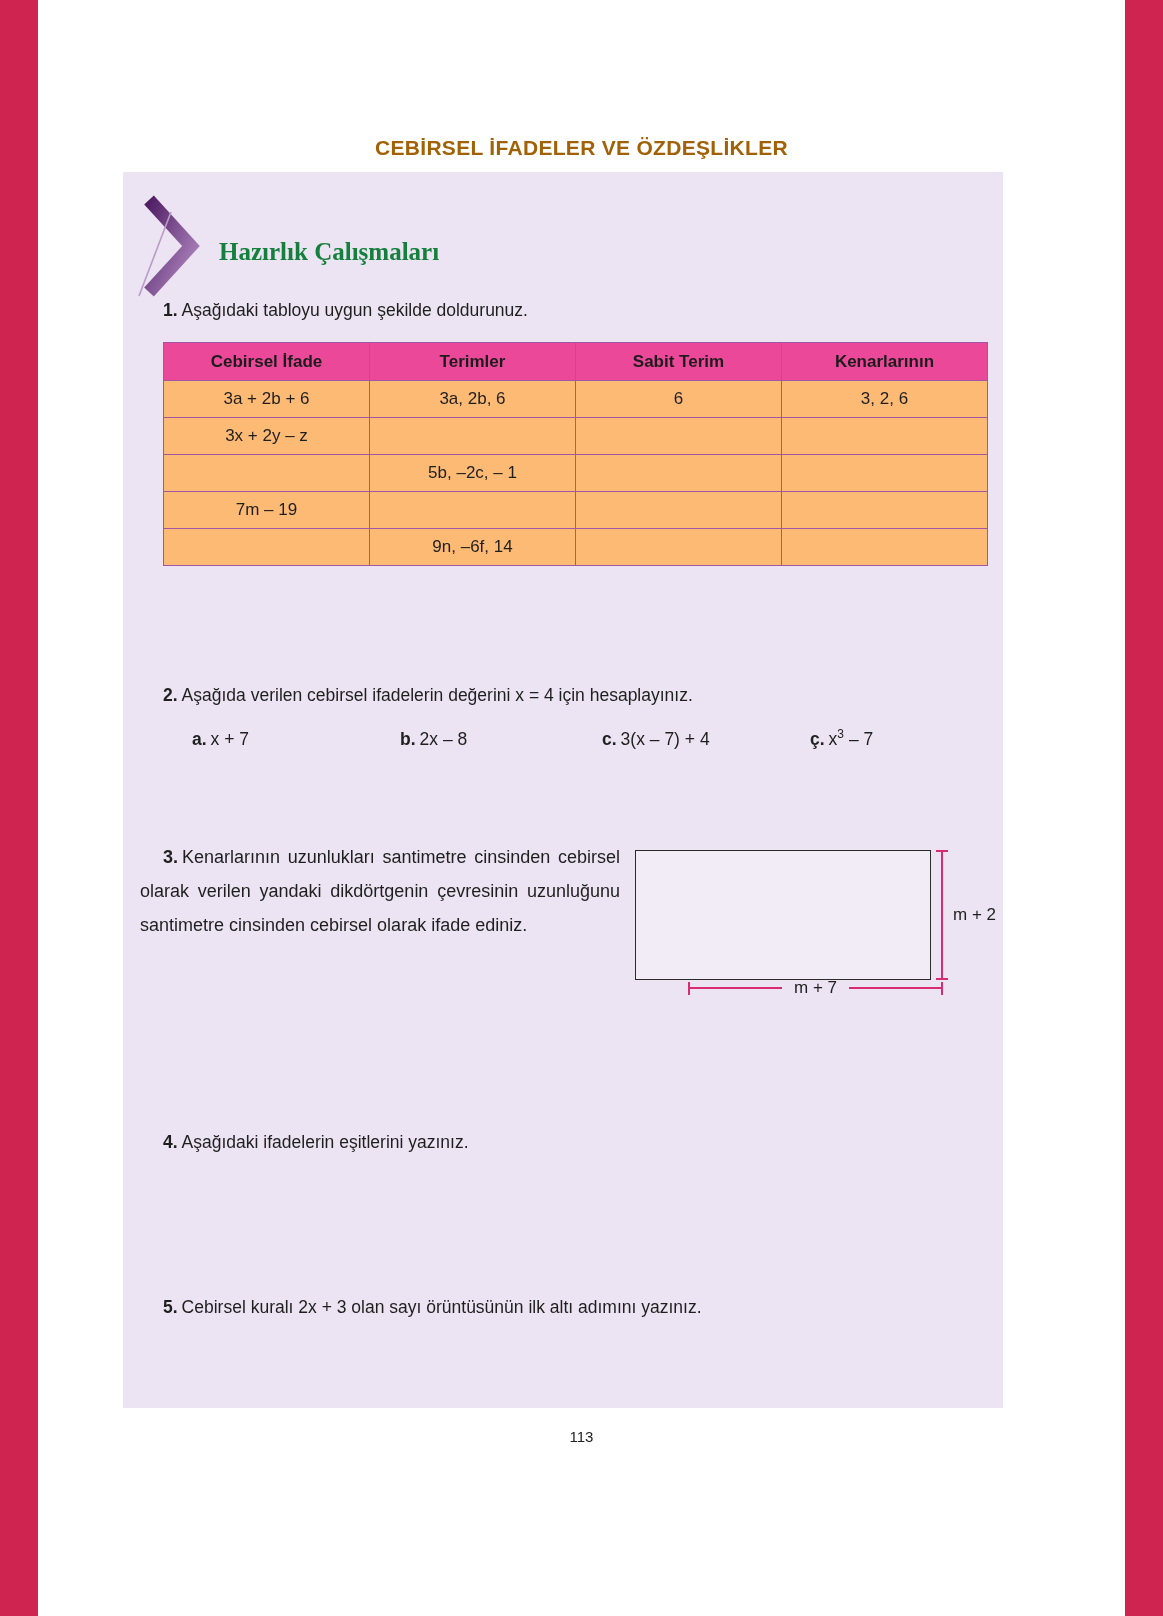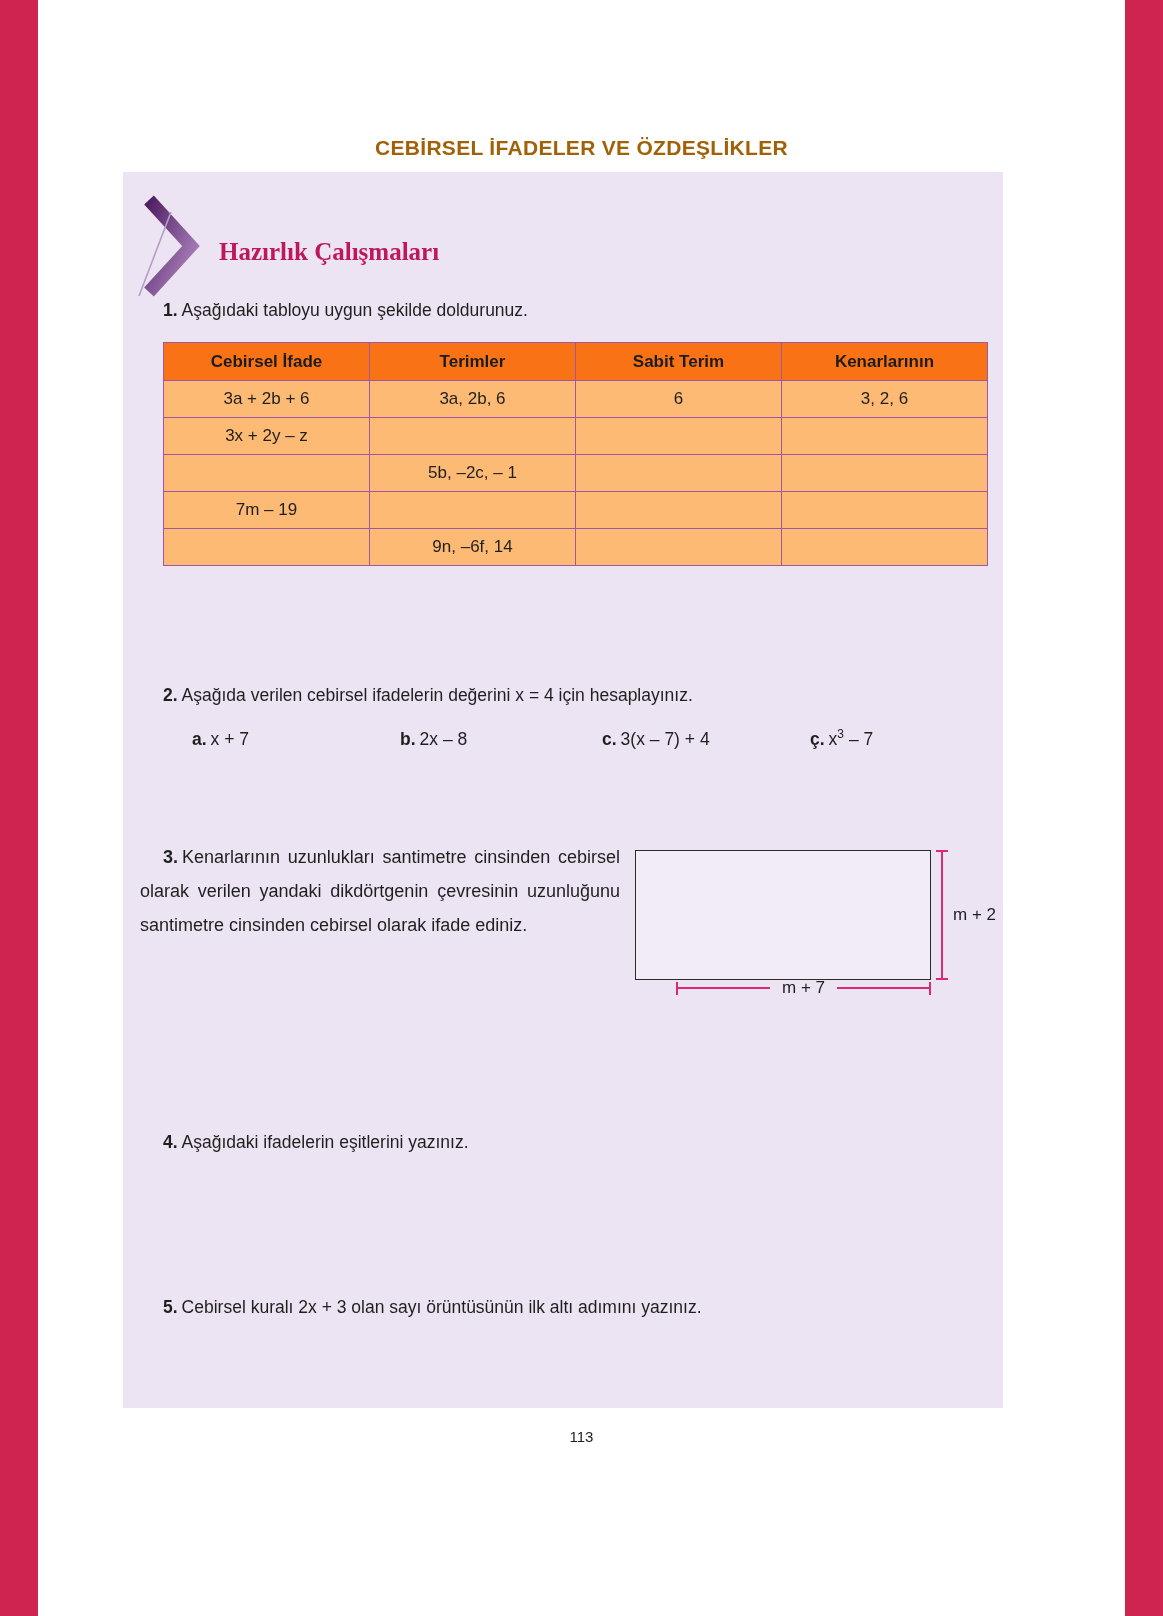--- a/index.html
+++ b/index.html
@@ -32,21 +32,21 @@
     width: 880px; height: 1236px;
     background: #ece4f2;
   }
 
   .section-header { position: absolute; left: 14px; top: 22px; height: 110px; }
   .chevron { position: absolute; left: 0; top: 0; }
   .section-heading {
     position: absolute; left: 82px; top: 44px;
     font-family: "Liberation Serif", serif;
     font-weight: bold; font-size: 25px;
-    color: #be185d;
+    color: #15803d;
     white-space: nowrap;
   }
 
   .q-line {
     position: absolute; left: 40px;
     font-size: 17.5px; line-height: 24px;
     white-space: nowrap;
   }
   .q-num { font-weight: bold; margin-right: 4px; }
 
@@ -55,21 +55,21 @@
     width: 825px;
     border-collapse: collapse;
     table-layout: fixed;
     font-size: 17px;
   }
   table.fill-table th, table.fill-table td {
     border: 1px solid #9e58a6;
     text-align: center; vertical-align: middle;
   }
   table.fill-table th {
-    background: #f97316; height: 38px;
+    background: #ec4899; height: 38px;
     font-weight: bold; color: #1c1c1c;
   }
   table.fill-table td { background: #fdba74; height: 37px; text-align: center; }
 
   .items-row { position: absolute; left: 0; width: 100%; height: 30px; font-size: 17.5px; }
   .items-row .item { position: absolute; top: 0; white-space: nowrap; }
   .items-row .item b { margin-right: 4px; }
   sup { font-size: 12px; }
 
   .q3-para {
@@ -90,21 +90,21 @@
   .v-line::before, .v-line::after {
     content: ""; position: absolute; left: -5px; width: 12px; height: 2px; background: #d92b72;
   }
   .v-line::before { top: 0; }
   .v-line::after { bottom: 0; }
   .v-label {
     position: absolute; left: 12px; top: 50%; transform: translateY(-50%);
     font-size: 17px; color: #1f1f1f; white-space: nowrap;
   }
   .h-measure {
-    position: absolute; left: 512px; top: 809px; width: 296px; height: 14px;
+    position: absolute; left: 524px; top: 809px; width: 296px; height: 14px;
     display: flex; align-items: center; padding-left: 41px;
   }
   .h-measure .cap { width: 2px; height: 13px; background: #d92b72; }
   .h-measure .seg { flex: 1; height: 2px; background: #d92b72; }
   .h-label { padding: 0 12px; font-size: 17px; color: #1f1f1f; white-space: nowrap; }
 
   .page-number {
     position: absolute; left: 0; top: 1428px; width: 100%;
     text-align: center; font-size: 15px; color: #1f1f1f;
   }

